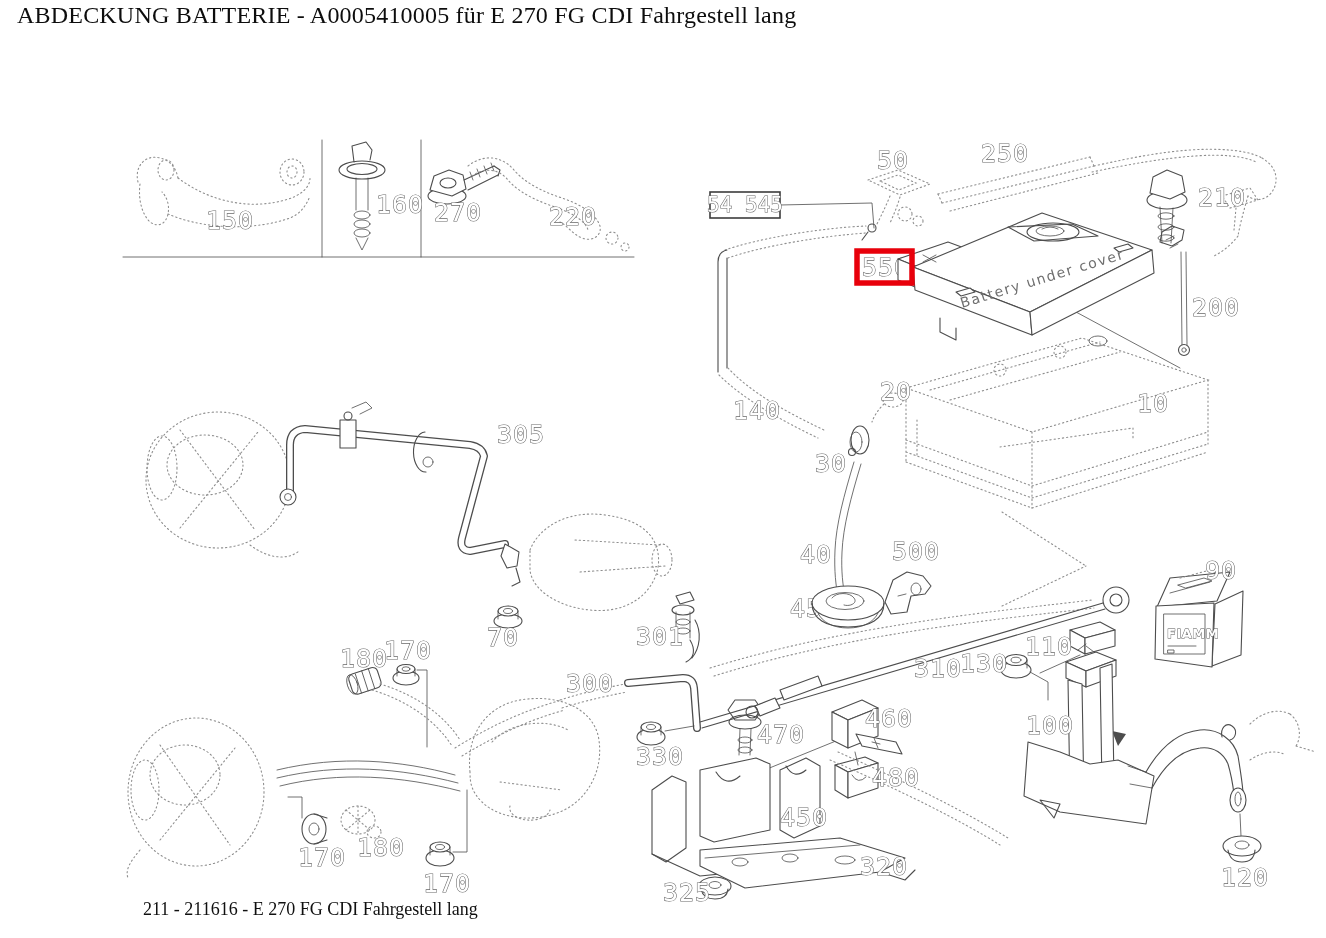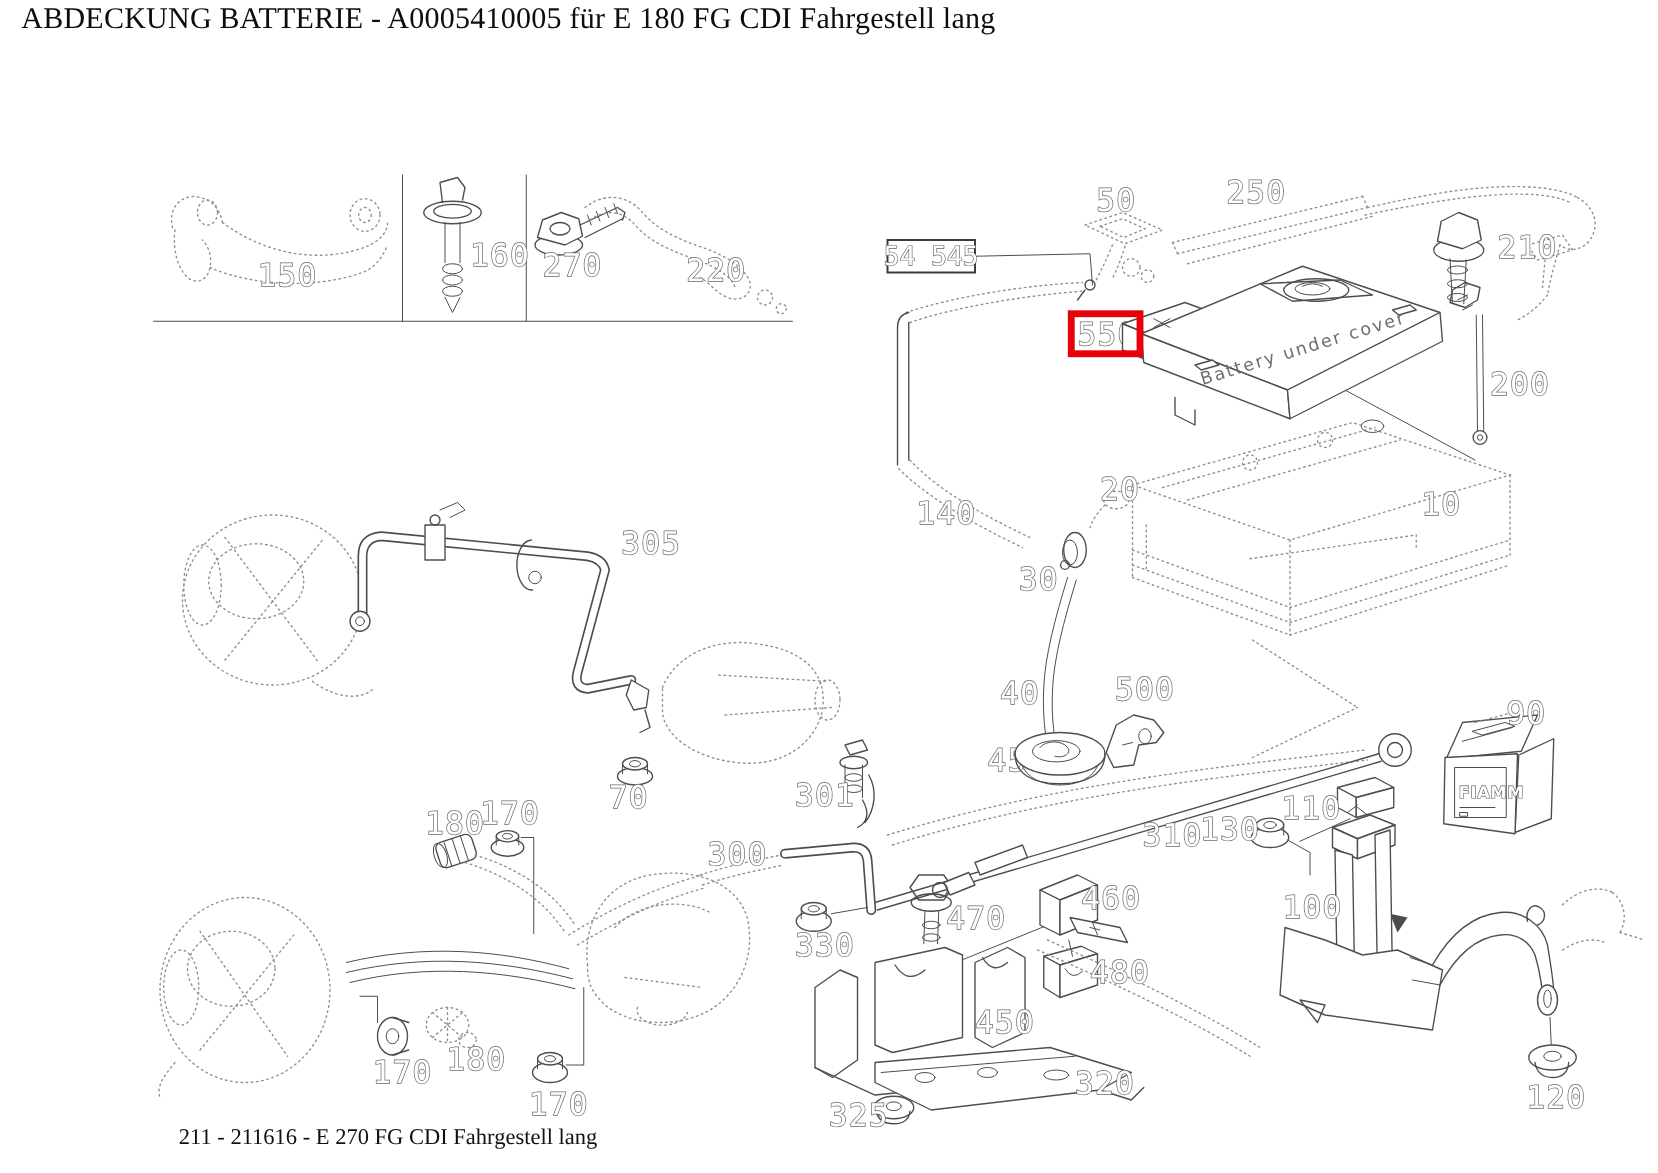--- a/index.html
+++ b/index.html
@@ -40,21 +40,21 @@
     letter-spacing:1.6px;
   }
   .fiamm-text{
     font-family:"DejaVu Sans", sans-serif;font-size:13px;font-weight:bold;
     fill:#ffffff;stroke:#555;stroke-width:.9;paint-order:stroke;letter-spacing:.5px;
   }
 </style>
 </head>
 <body>
 
-<div class="title">ABDECKUNG BATTERIE - A0005410005 für E 180 FG CDI Fahrgestell lang</div>
+<div class="title">ABDECKUNG BATTERIE - A0005410005 für E 270 FG CDI Fahrgestell lang</div>
 
 <svg id="diagram-svg" width="1326" height="938" viewBox="0 0 1326 938">
 
   <g id="art">
 
     <g>
       <path class="s thin" d="M123,257 H634 M322,140 V257 M421,140 V257"></path>
     </g>
 
     <g>

